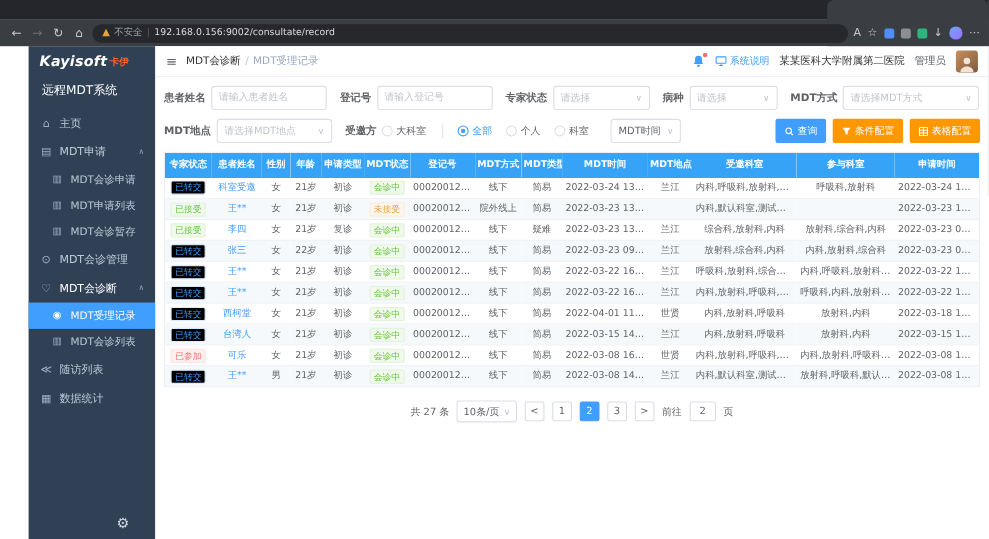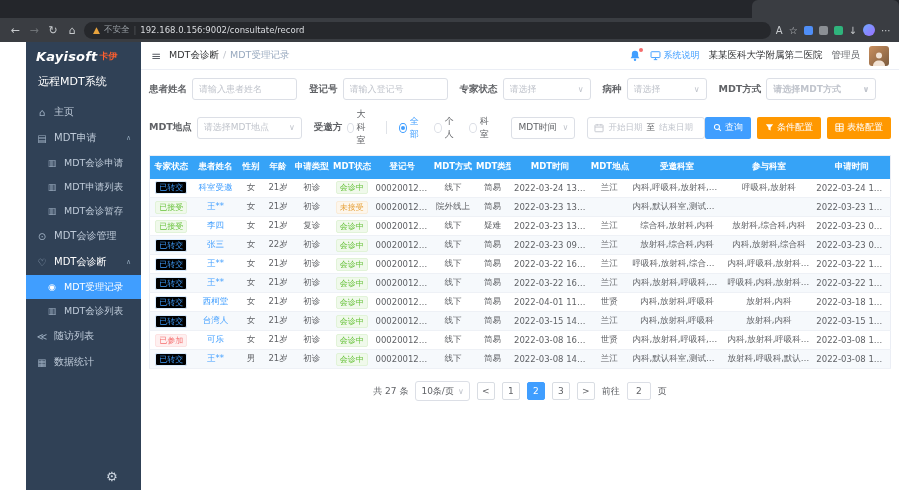--- a/index.html
+++ b/index.html
@@ -67,21 +67,21 @@
   .content { padding: 8px 8px 0; flex: 1; overflow: hidden; }
   .filter-row { display: flex; align-items: center; margin-bottom: 8px; color: #606266; }
   .field { display: flex; align-items: center; gap: 5px; margin-right: 12px; }
   .f-label { font-size: 9.5px; font-weight: bold; color: #606266; white-space: nowrap; }
   input.f-input { height: 22px; border: 1px solid #dcdfe6; border-radius: 3px; font-size: 9px; padding: 0 6px; color: #606266; outline: none; font-family: inherit; background:#fff; }
   input.f-input::placeholder { color: #c0c4cc; }
   .f-select { height: 22px; border: 1px solid #dcdfe6; border-radius: 3px; display: flex; align-items: center; padding: 0 6px; gap: 4px; background: #fff; cursor: pointer; }
   .f-select .placeholder { color: #c0c4cc; font-size: 9px; flex: 1; white-space: nowrap; overflow: hidden; }
   .f-select .sel-value { color: #606266; font-size: 9px; flex: 1; white-space: nowrap; }
   .sel-arrow { color: #c0c4cc; font-size: 8px; }
-  .w105 { width: 105px; } .w88 { width: 88px; } .w80 { width: 80px; } .w110 { width: 110px; font-weight: bold; } .w64 { width: 64px; }
+  .w105 { width: 105px; } .w88 { width: 88px; } .w80 { width: 80px; } .w110 { width: 124px; } .w64 { width: 64px; }
   .radio { display: inline-flex; align-items: center; gap: 3px; cursor: pointer; margin-right: 8px; }
   .radio-dot { width: 10px; height: 10px; border: 1px solid #dcdfe6; border-radius: 50%; background: #fff; display: inline-flex; align-items: center; justify-content: center; }
   .radio-dot.checked { border-color: #409eff; }
   .radio-dot.checked::after { content: ""; width: 4px; height: 4px; border-radius: 50%; background: #409eff; }
   .radio-label { font-size: 9px; color: #606266; }
   .radio-label.on { color: #409eff; }
   .v-divider { width: 1px; height: 13px; background: #e0e3e8; margin: 0 8px 0 2px; }
   .f-daterange { height: 22px; width: 142px; border: 1px solid #dcdfe6; border-radius: 3px; display: flex; align-items: center; gap: 4px; padding: 0 6px; color: #c0c4cc; font-size: 8.5px; cursor: pointer; }
   .f-daterange .date-sep { color: #606266; }
   .btn-group { margin-left: auto; display: flex; gap: 6px; }
@@ -299,29 +299,20 @@
             <span class="radio-dot"></span>
             <span class="radio-label">科室</span>
           </label>
         </div>
         <div class="field">
           <div class="f-select w64">
             <span class="sel-value">MDT时间</span>
             <span class="sel-arrow">∨</span>
           </div>
         </div>
-        <div class="f-daterange">
-          <svg class="icon-svg" width="10" height="10" viewBox="0 0 16 16">
-              <rect x="1.5" y="3" width="13" height="11" rx="1" fill="none" stroke="#c0c4cc" stroke-width="1.4"></rect>
-              <path d="M5 1.5v3M11 1.5v3M1.5 6.5h13" stroke="#c0c4cc" stroke-width="1.4"></path>
-            </svg>
-          <span>开始日期</span>
-          <span class="date-sep">至</span>
-          <span>结束日期</span>
-        </div>
         <div class="btn-group">
           <button class="btn btn-primary">
             <svg class="icon-svg" width="9" height="9" viewBox="0 0 16 16">
                 <circle cx="7" cy="7" r="4.5" fill="none" stroke="#fff" stroke-width="1.8"></circle>
                 <path d="M10.5 10.5L14 14" stroke="#fff" stroke-width="1.8"></path>
               </svg>
             <span>查询</span>
           </button>
           <button class="btn btn-warning">
             <svg class="icon-svg" width="9" height="9" viewBox="0 0 16 16">

